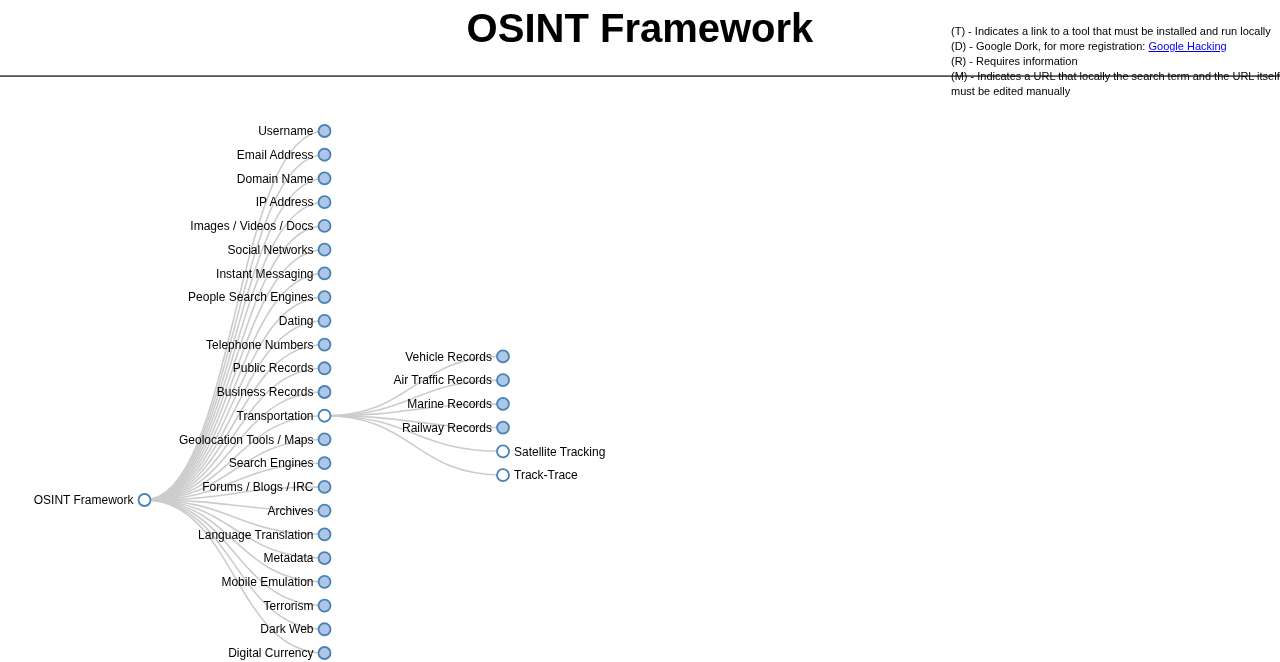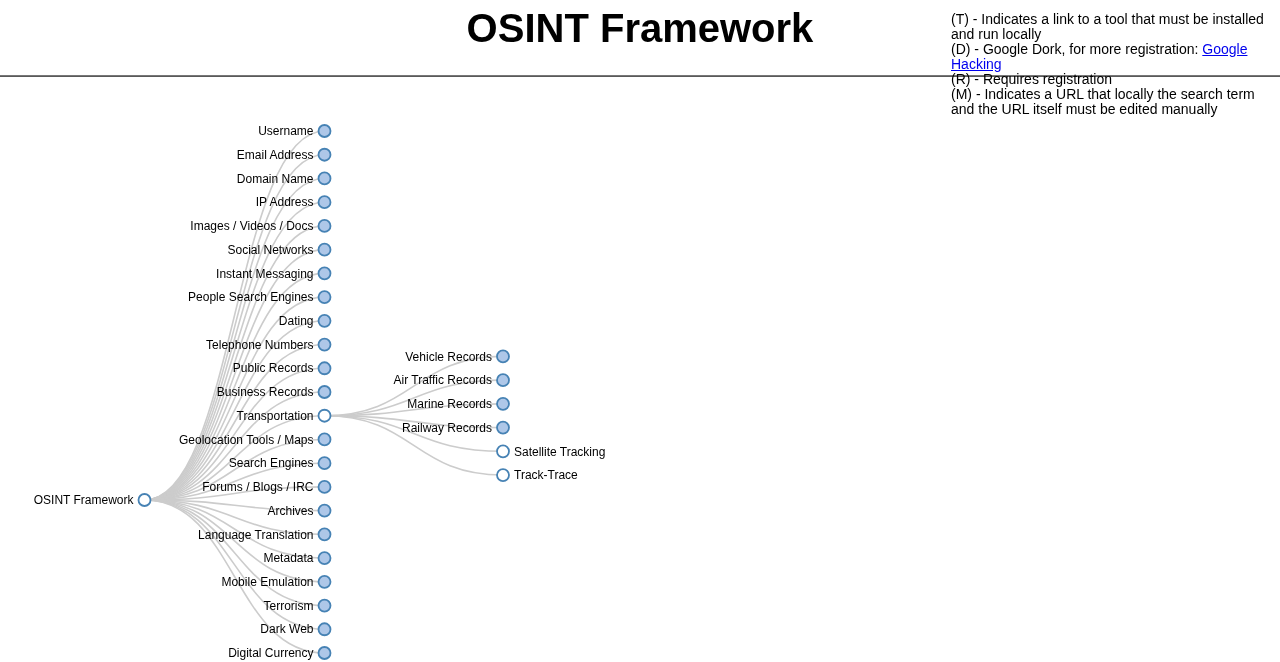--- a/index.html
+++ b/index.html
@@ -18,23 +18,23 @@
     margin: 0;
     text-align: center;
     font-size: 40px;
     font-weight: bold;
     line-height: 46px;
     letter-spacing: 0px;
     z-index: 3;
   }
   #legend {
     position: absolute;
-    left: 951px; top: 12px;
+    left: 951px; top: 24px;
     width: 330px;
-    font-size: 14px;
+    font-size: 11px;
     line-height: 15px;
     z-index: 3;
   }
   #legend .legend-line { white-space: normal; }
   #legend a {
     text-decoration: underline;
     cursor: pointer;
     margin-top: 12px;
   }
   #divider {
@@ -61,21 +61,21 @@
   }
 </style>
 </head>
 <body>
 
 <h1 id="page-title">OSINT Framework</h1>
 
 <div id="legend">
     <div class="legend-line"><span>(T) - Indicates a link to a tool that must be installed and run locally</span></div>
     <div class="legend-line"><span>(D) - Google Dork, for more registration: </span><a style="color: rgb(0, 0, 238);">Google Hacking</a></div>
-    <div class="legend-line"><span>(R) - Requires registration</span></div>
+    <div class="legend-line"><span>(R) - Requires information</span></div>
     <div class="legend-line"><span>(M) - Indicates a URL that locally the search term and the URL itself must be edited manually</span></div>
   </div>
 
 <div id="divider" style="background: rgb(119, 119, 119);"></div>
 
 <svg id="tree" width="1280" height="662">
     <path class="link" d="M144.5,500C234.5,500 234.5,131 324.5,131" stroke="#cccccc"></path>
     <path class="link" d="M144.5,500C234.5,500 234.5,154.72727272727272 324.5,154.72727272727272" stroke="#cccccc"></path>
     <path class="link" d="M144.5,500C234.5,500 234.5,178.45454545454544 324.5,178.45454545454544" stroke="#cccccc"></path>
     <path class="link" d="M144.5,500C234.5,500 234.5,202.1818181818182 324.5,202.1818181818182" stroke="#cccccc"></path>

